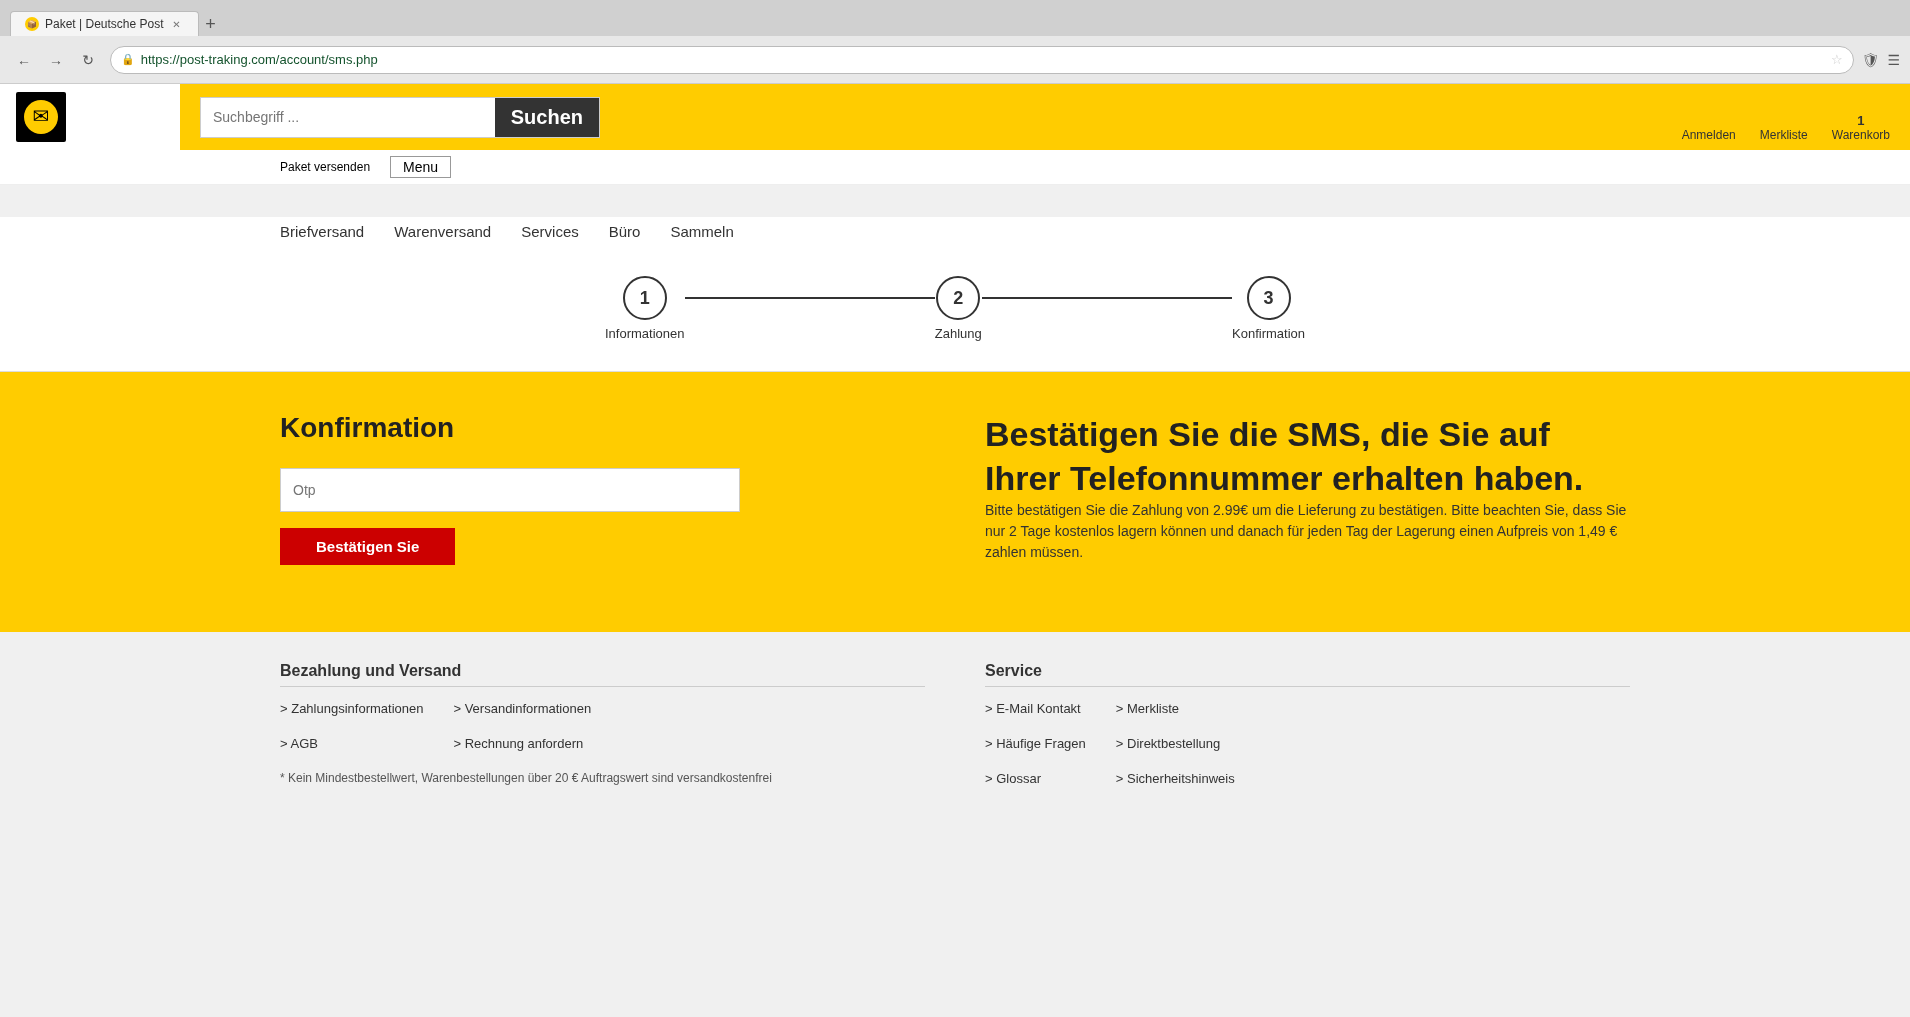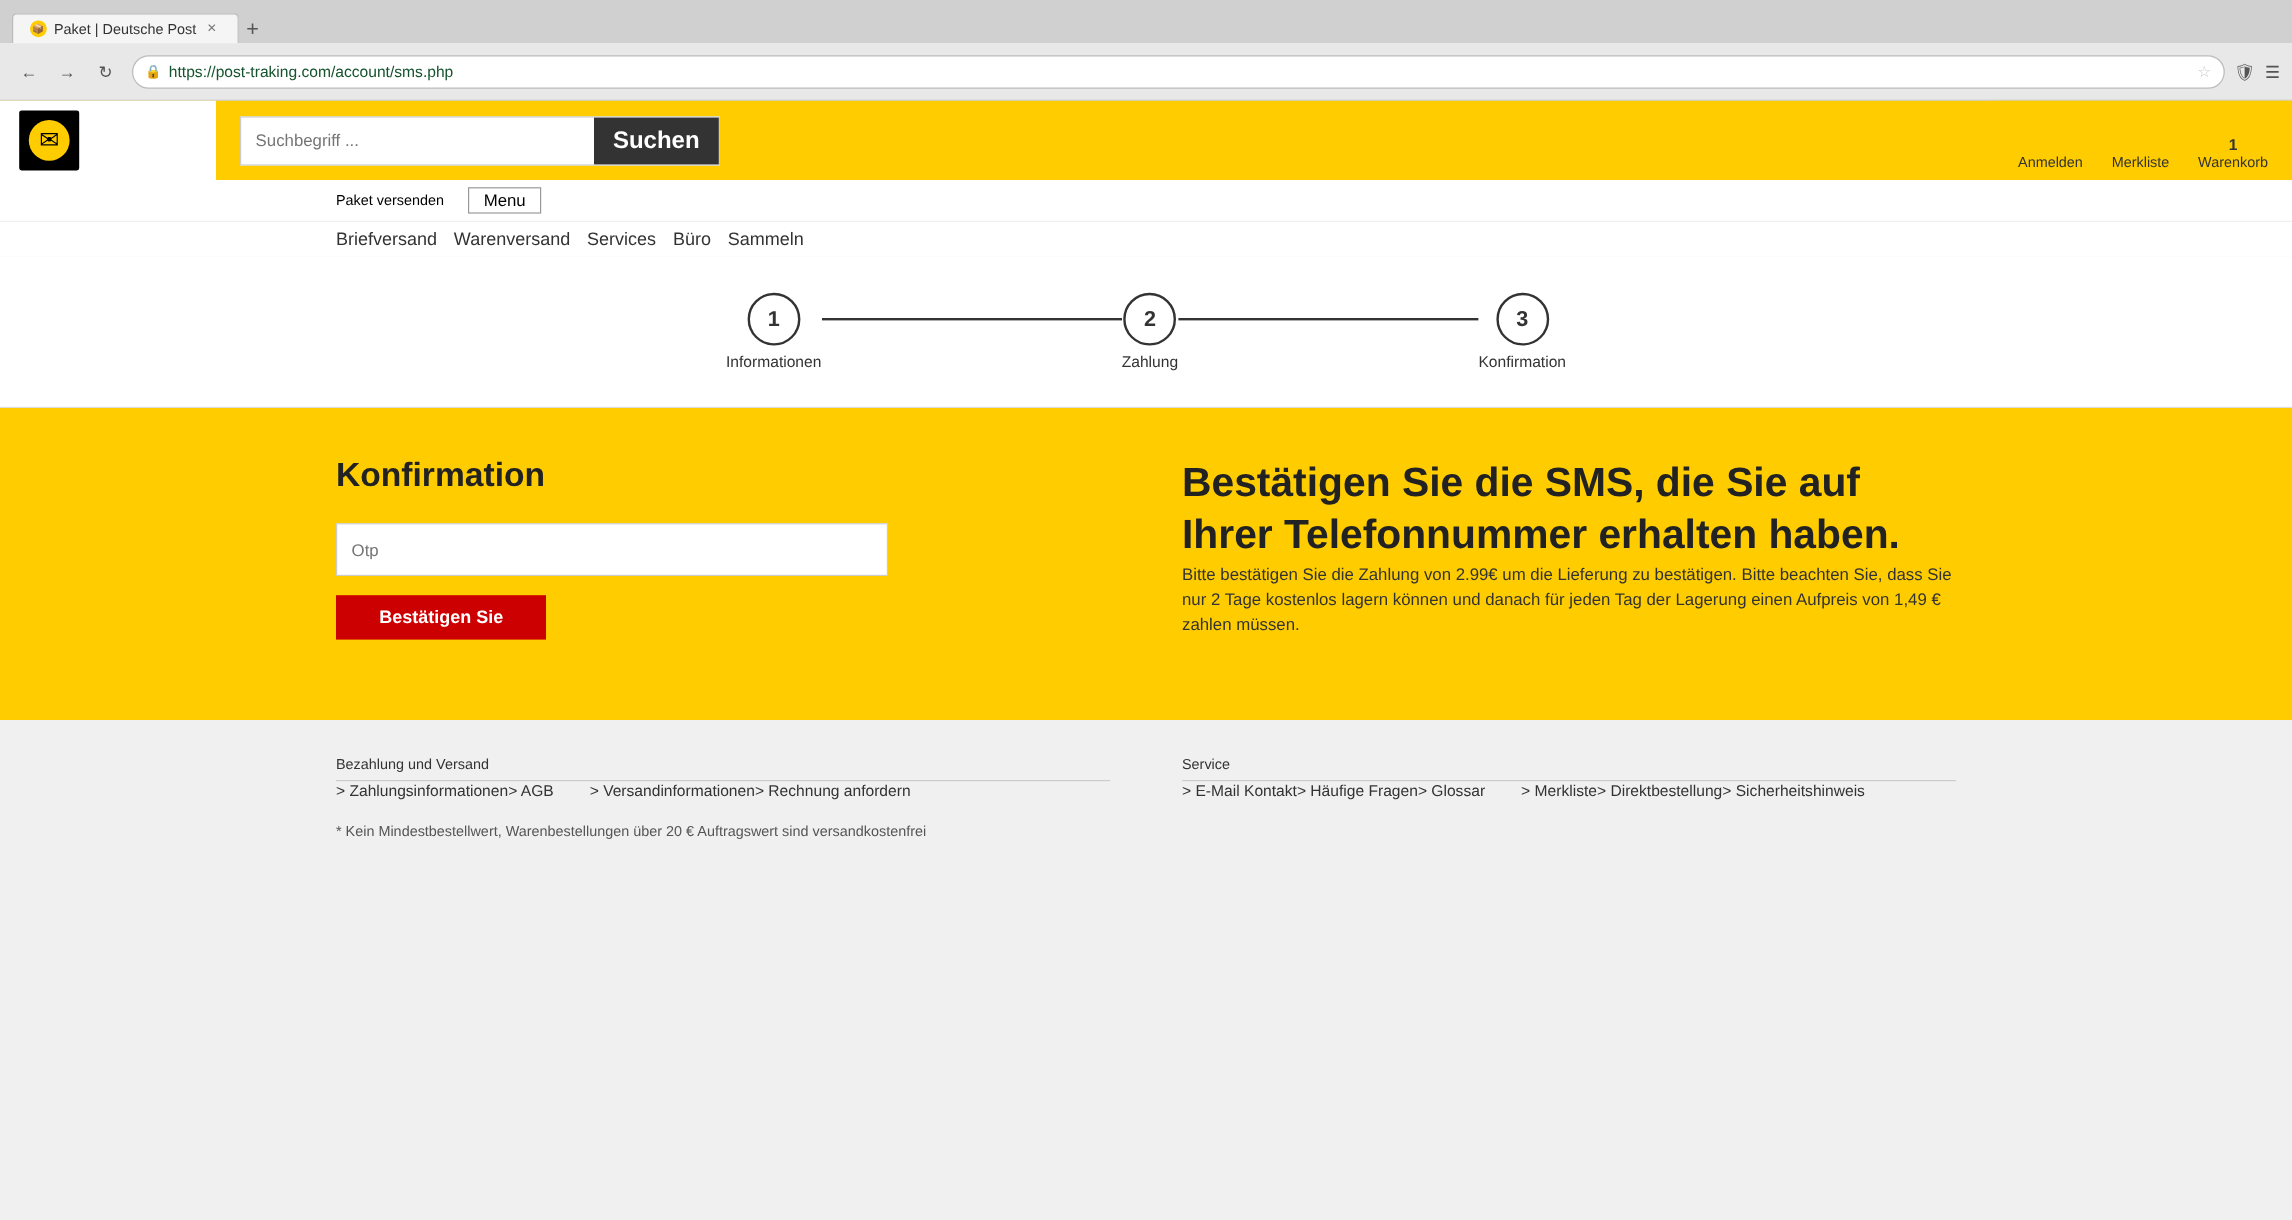--- a/index.html
+++ b/index.html
@@ -198,21 +198,22 @@
       padding: 2px 12px;
       cursor: pointer;
       font-size: 14px;
     }
 
     
     .main-nav {
       background: white;
       padding: 6px 280px;
       display: flex;
-      gap: 14px;
+      gap: 30px;
+      margin-top: 32px;
     }
     .nav-item {
       font-size: 15px;
       color: #333;
       cursor: pointer;
     }
 
     
     .steps-section {
       background: white;
@@ -315,33 +316,34 @@
       padding: 30px 280px;
     }
     .footer-grid {
       display: flex;
       gap: 60px;
     }
     .footer-col {
       flex: 1;
     }
     .footer-title {
-      font-size: 12px;
-      font-weight: normal;
+      font-size: 16px;
+      font-weight: bold;
+      margin-bottom: 14px;
       padding-bottom: 6px;
       border-bottom: 1px solid #ccc;
     }
     .footer-links {
       display: flex;
       gap: 30px;
     }
     .footer-link-col {
       display: flex;
-      gap: 0;
-      text-align: center;
+      flex-direction: column;
+      gap: 20px;
     }
     .footer-link {
       font-size: 13px;
       color: #333;
       cursor: pointer;
       display: flex;
       align-items: center;
       gap: 4px;
     }
     .footer-note {

